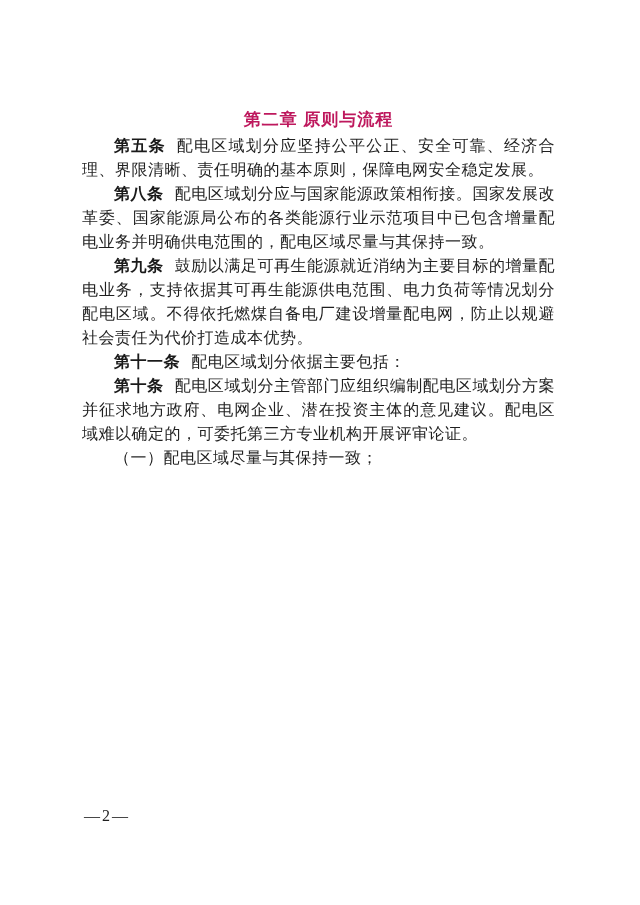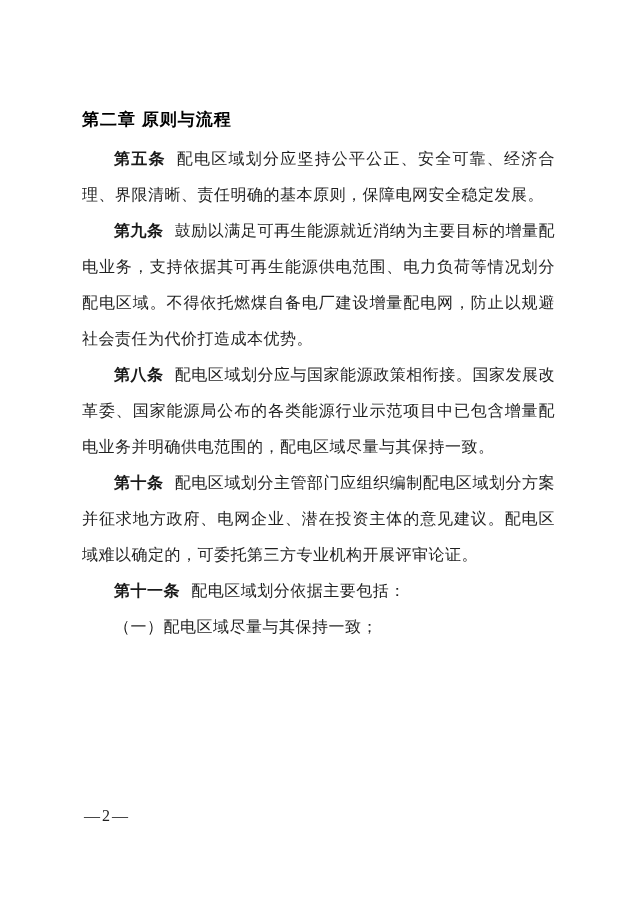--- a/index.html
+++ b/index.html
@@ -17,32 +17,31 @@
     font-family: "Liberation Serif", "DejaVu Serif", serif;
     color: #1f1f1f;
   }
   .content {
     position: absolute;
     left: 82px;
     top: 106px;
     width: 473px;
   }
   .chapter-title {
-    text-align: left;
+    text-align: center;
     font-weight: bold;
     font-size: 17px;
     line-height: 28px;
-    margin-bottom: 7px;
     letter-spacing: 1px;
     font-family: "Liberation Sans", "DejaVu Sans", sans-serif;
-    color: #000000;
+    color: #be185d;
   }
   .para {
     font-size: 16px;
-    line-height: 36px;
+    line-height: 24px;
     text-align: justify;
     text-indent: 2em;
     letter-spacing: 0.5px;
     word-break: break-all;
     color: #1f1f1f;
   }
   .article-label {
     font-weight: bold;
     margin-right: 0.7em;
     font-family: "Liberation Sans", "DejaVu Sans", sans-serif;
@@ -67,33 +66,33 @@
 
     <div class="chapter-title">第二章 原则与流程</div>
 
     <p class="para">
       <span class="article-label">第五条</span><span>配电区域划分应坚持公平公正、安全可靠、经济合理、界限清晰、责任明确的基本原则，保障电网安全稳定发展。</span>
     </p>
 
 
 
     <p class="para">
+      <span class="article-label">第八条</span><span>配电区域划分应与国家能源政策相衔接。国家发展改革委、国家能源局公布的各类能源行业示范项目中已包含增量配电业务并明确供电范围的，配电区域尽量与其保持一致。</span>
+    </p>
+
+    <p class="para">
       <span class="article-label">第九条</span><span>鼓励以满足可再生能源就近消纳为主要目标的增量配电业务，支持依据其可再生能源供电范围、电力负荷等情况划分配电区域。不得依托燃煤自备电厂建设增量配电网，防止以规避社会责任为代价打造成本优势。</span>
     </p>
 
     <p class="para">
-      <span class="article-label">第八条</span><span>配电区域划分应与国家能源政策相衔接。国家发展改革委、国家能源局公布的各类能源行业示范项目中已包含增量配电业务并明确供电范围的，配电区域尽量与其保持一致。</span>
+      <span class="article-label">第十一条</span><span>配电区域划分依据主要包括：</span>
     </p>
 
     <p class="para">
       <span class="article-label">第十条</span><span>配电区域划分主管部门应组织编制配电区域划分方案并征求地方政府、电网企业、潜在投资主体的意见建议。配电区域难以确定的，可委托第三方专业机构开展评审论证。</span>
-    </p>
-
-    <p class="para">
-      <span class="article-label">第十一条</span><span>配电区域划分依据主要包括：</span>
     </p>
 
     <p class="para">
       <span>（一）配电区域尽量与其保持一致；</span>
     </p>
 
   </div>
 
   <div class="page-number">—2—</div>
 </div>

